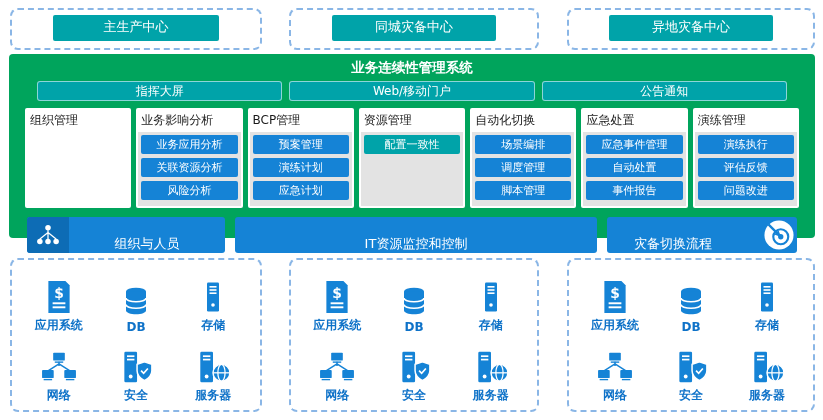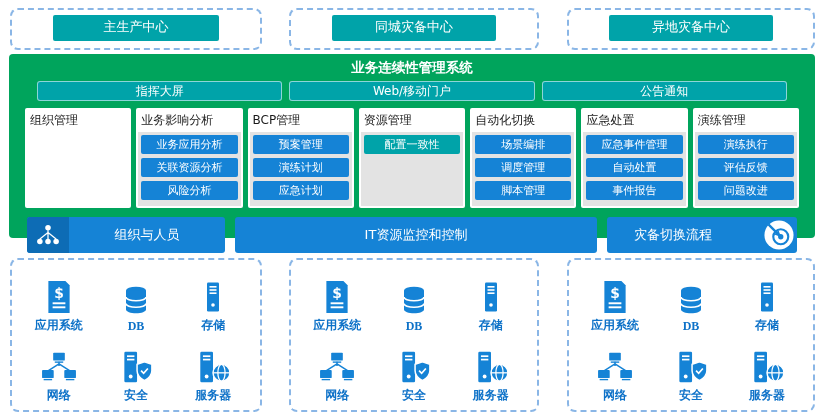--- a/index.html
+++ b/index.html
@@ -23,35 +23,35 @@
   .module-row { display:flex; gap:5px; margin:7px 2px 0; height:100px; }
   .module { flex:1; background:#fff; border-radius:2px; padding:2px; display:flex; flex-direction:column; min-width:0; }
   .module-title { font-size:12px; font-weight:normal; color:#1a1a1a; padding:2px 3px 3px; white-space:nowrap; overflow:hidden; }
   .module-items { flex:1; background:#E3E3E3; padding:3px; display:flex; flex-direction:column; gap:4px; }
   .mbtn { height:19px; line-height:19px; background:#1583D6; color:#fff; font-size:11px; text-align:center;
           border-radius:2px; white-space:nowrap; overflow:hidden; }
   .mbtn-teal { background:#00A3A9; }
 
   
   .bar-row { display:flex; align-items:center; margin:9px 4px 0; height:36px; gap:10px; }
-  .bar { background:#1583D6; color:#fff; height:36px; border-radius:3px; display:flex; align-items:center; font-size:13px; }
+  .bar { background:#1583D6; color:#fff; height:36px; border-radius:3px; display:flex; align-items:flex-end; font-size:13px; }
   .bar-left { width:198px; }
   .bar-ic { width:42px; height:36px; background:#0D6CB5; display:flex; align-items:center; justify-content:center;
             border-radius:3px 0 0 3px; color:#fff; flex:none; }
   .bar-left .bar-label { flex:1; text-align:center; }
   .bar-mid { flex:1; justify-content:center; }
   .bar-right { width:190px; position:relative; padding-left:27px; }
   .target { position:absolute; right:3px; top:3px; width:30px; height:30px; color:#1583D6; }
 
   
   .infra-box { top:258px; height:154px; display:grid; grid-template-columns:repeat(3,1fr);
                padding:16px 8px 6px; row-gap:12px; }
   .cell { display:flex; flex-direction:column; align-items:center; justify-content:flex-end; }
   .ic-wrap { height:36px; display:flex; align-items:flex-end; color:#1583D6; }
-  .cell-label { margin-top:3px; font-size:12px; font-weight:bold; color:#0E72C8; white-space:nowrap;font-family:Liberation Serif, serif; }
+  .cell-label { margin-top:3px; font-size:12px; font-weight:bold; color:#0E72C8; white-space:nowrap; }
 </style>
 </head>
 <body>
 
 <div class="canvas">
 
   <div class="dash-box top-box" style="left:10px;width:252px">
     <div class="center-pill">主生产中心</div>
   </div>
   <div class="dash-box top-box" style="left:289px;width:250px">

